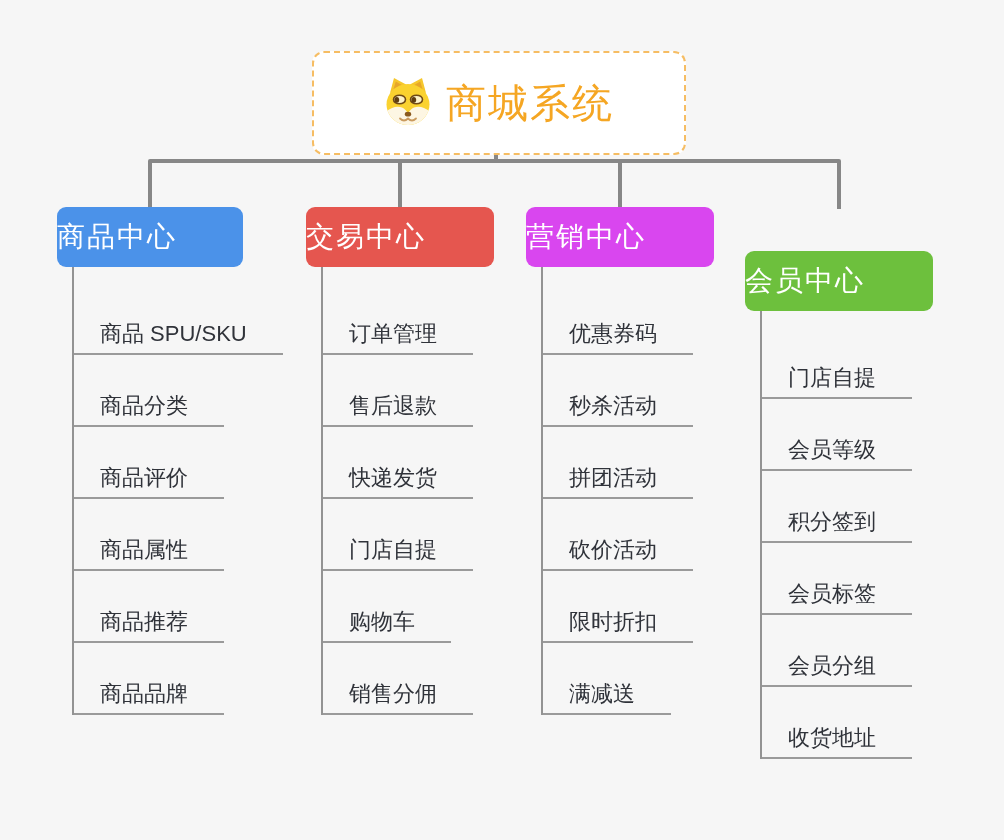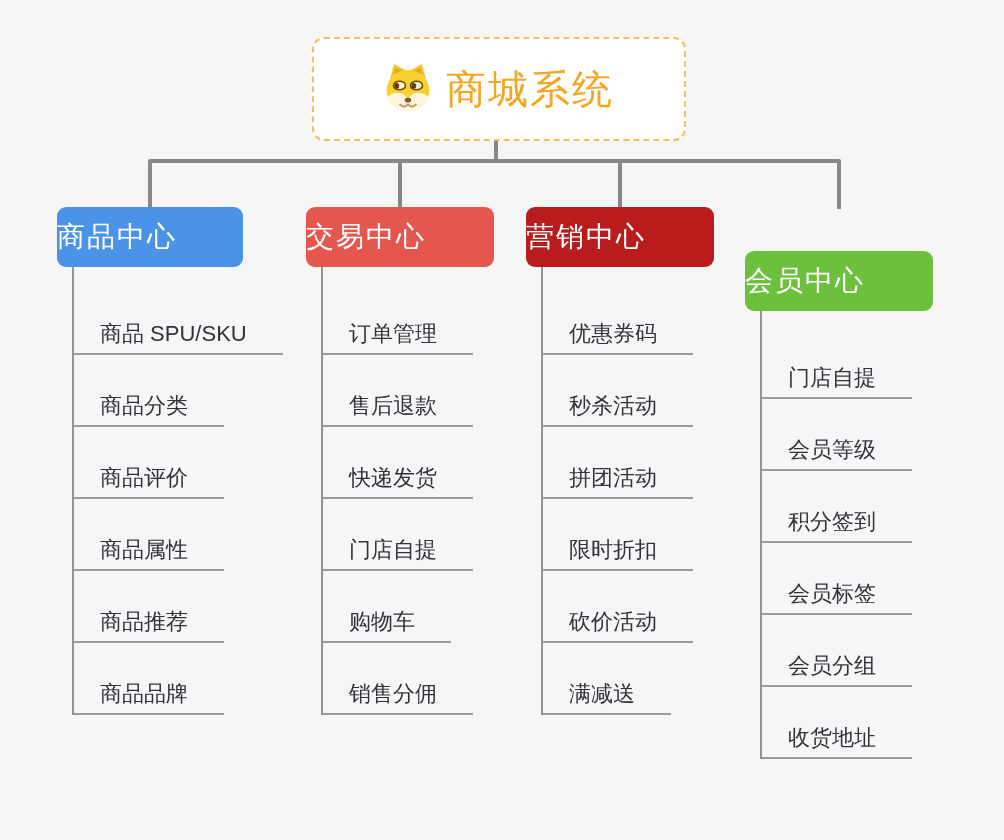--- a/index.html
+++ b/index.html
@@ -6,21 +6,21 @@
   body{
     width:1004px;height:840px;
     background:#f6f6f6;
     font-family:"Liberation Sans","DejaVu Sans",sans-serif;
     overflow:hidden;
   }
   .canvas{position:relative;width:1004px;height:840px;background:#f6f6f6;}
 
   
   .root-node{
-    position:absolute;left:312px;top:37px;width:374px;height:104px;
+    position:absolute;left:312px;top:51px;width:374px;height:104px;
     box-sizing:border-box;
     background:#ffffff;
     border:2px dashed #f6bd63;
     border-radius:12px;
     display:flex;align-items:center;justify-content:center;gap:14px;
   }
   .root-title{
     font-size:40px;font-weight:500;color:#f5a623;letter-spacing:2px;
     line-height:1;white-space:nowrap;
   }
@@ -127,29 +127,29 @@
         <div class="sub-item"><span>订单管理</span></div>
         <div class="sub-item"><span>售后退款</span></div>
         <div class="sub-item"><span>快递发货</span></div>
         <div class="sub-item"><span>门店自提</span></div>
         <div class="sub-item"><span>购物车</span></div>
         <div class="sub-item"><span>销售分佣</span></div>
       </div>
   </div>
 
   <div class="branch-col c2">
-    <div class="branch-node" style="background: #b91c1c; font-family: Liberation Serif, serif;">
+    <div class="branch-node" style="background: #d946ef; font-family: Liberation Serif, serif;">
       <span>营销中心</span>
     </div>
     <div class="branch-items">
         <div class="sub-item"><span>优惠券码</span></div>
         <div class="sub-item"><span>秒杀活动</span></div>
         <div class="sub-item"><span>拼团活动</span></div>
+        <div class="sub-item"><span>砍价活动</span></div>
         <div class="sub-item"><span>限时折扣</span></div>
-        <div class="sub-item"><span>砍价活动</span></div>
         <div class="sub-item"><span>满减送</span></div>
       </div>
   </div>
 
   <div class="branch-col c3">
     <div class="branch-node" style="background: rgb(109, 192, 61);">
       <span>会员中心</span>
     </div>
     <div class="branch-items">
         <div class="sub-item"><span>门店自提</span></div>

